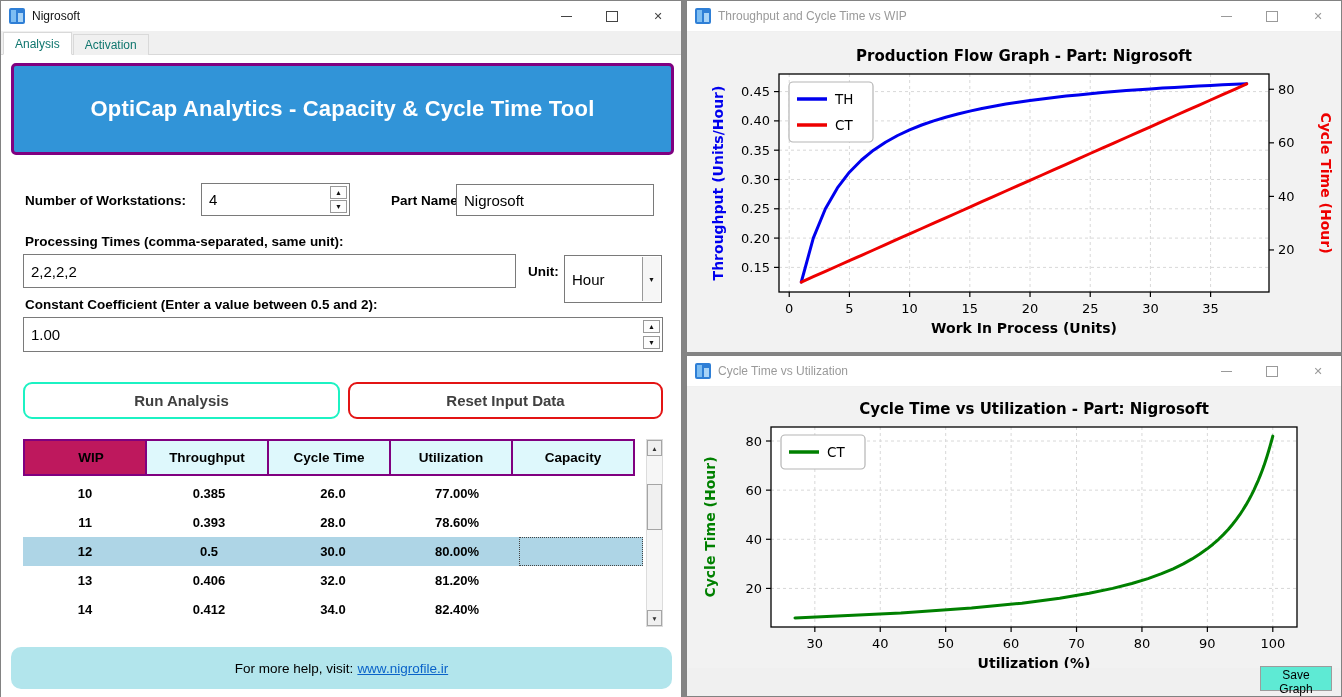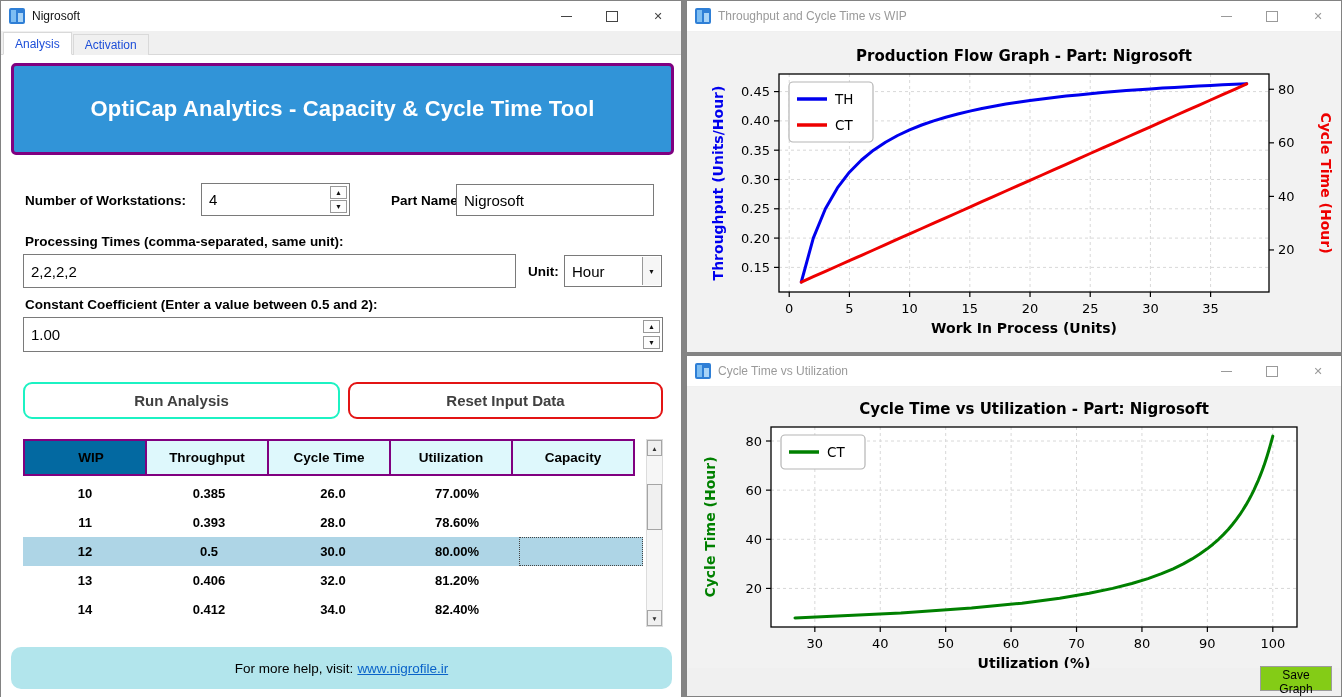--- a/index.html
+++ b/index.html
@@ -22,21 +22,21 @@
   .win-title{font-size:12px;color:#111;}
   .inactive .win-title{color:#9a9a9a;}
   .win-buttons{margin-left:auto;display:flex;height:30px;}
   .win-btn{width:46px;height:30px;display:flex;align-items:center;justify-content:center;color:#444;font-size:11px;}
   .inactive .win-btn{color:#9a9a9a;}
   .glyph-min{width:11px;height:0;border-top:1.5px solid currentColor;display:block;}
   .glyph-max{width:10px;height:9px;border:1.3px solid currentColor;display:block;}
 
   
   .tabbar{height:22px;background:#f0f0f0;display:flex;align-items:flex-end;border-bottom:1px solid #d9d9d9;padding-left:2px;position:relative;}
-  .tab{font-size:12px;color:#1d4ed8;padding:3px 11px 3px 11px;border:1px solid #d9d9d9;border-bottom:none;background:#f0f0f0;margin-right:1px;position:relative;top:1px;}
+  .tab{font-size:12px;color:#0f766e;padding:3px 11px 3px 11px;border:1px solid #d9d9d9;border-bottom:none;background:#f0f0f0;margin-right:1px;position:relative;top:1px;}
   .tab.selected{background:#fff;z-index:2;padding-top:4px;border-bottom:1px solid #fff;}
 
   .content{position:relative;width:100%;height:644px;background:#fff;}
 
   
   .banner{position:absolute;left:10px;top:8px;width:663px;height:92px;box-sizing:border-box;
     border:3px solid #800080;border-radius:5px;background:#3194d8;
     display:flex;align-items:center;justify-content:center;
     color:#fff;font-size:22px;font-weight:bold;letter-spacing:.2px;}
 
@@ -78,21 +78,21 @@
   .footer{position:absolute;left:10px;top:592px;width:661px;height:42px;background:#b2e5ec;border-radius:10px;
     display:flex;align-items:center;justify-content:center;font-size:13.5px;color:#000;}
   .footer a{color:#0a63c9;text-decoration:underline;margin-left:4px;}
 
   
   .figure{position:relative;background:#f2f2f2;overflow:hidden;}
   .top-window .figure{height:320px;}
   .bottom-window .figure{height:284px;}
   svg text{font-family:"DejaVu Sans","Liberation Sans",sans-serif;}
   .btn-strip{position:absolute;left:1px;right:1px;bottom:1px;height:27px;background:#f0f0f0;}
-  .save-btn{position:absolute;right:8px;bottom:4px;width:72px;height:25px;background:#84cc16;border:1px solid #9c9c9c;
+  .save-btn{position:absolute;right:8px;bottom:4px;width:72px;height:25px;background:#5eead4;border:1px solid #9c9c9c;
     font-size:12px;color:#000;font-family:"Liberation Sans",sans-serif;}
 </style>
 </head>
 <body>
 
 <section class="window left-window">
   <div class="titlebar">
     <span class="app-icon"></span>
     <span class="win-title">Nigrosoft</span>
     <div class="win-buttons">
@@ -132,21 +132,21 @@
     <div class="tbox" style="left:455px;top:129px;width:198px;height:32px;">
       <span>Nigrosoft</span>
     </div>
 
     <span class="lbl" style="left:24px;top:179px;">Processing Times (comma-separated, same unit):</span>
     <div class="tbox" style="left:22px;top:199px;width:493px;height:34px;">
       <span>2,2,2,2</span>
     </div>
 
     <span class="lbl" style="left:527px;top:209px;">Unit:</span>
-    <div class="tbox" style="left:563px;top:200px;width:98px;height:32px;">
+    <div class="tbox" style="left:563px;top:200px;width:98px;height:48px;">
       <span>Hour</span>
       <span class="combo-btn">
           <span>▼</span>
         </span>
     </div>
 
     <span class="lbl" style="left:24px;top:242px;">Constant Coefficient (Enter a value between 0.5 and 2):</span>
     <div class="tbox" style="left:22px;top:262px;width:640px;height:35px;">
       <span>1.00</span>
       <span class="spin-col">
@@ -157,21 +157,21 @@
             <span>▼</span>
           </span>
       </span>
     </div>
 
     <div class="action-btn run-btn" style="left: 22px; top: 327px; width: 317px; height: 37px; border-color: rgb(28, 242, 195);">Run Analysis</div>
     <div class="action-btn reset-btn" style="left: 347px; top: 327px; width: 315px; height: 37px; border-color: rgb(227, 20, 20);">Reset Input Data</div>
 
     <div class="table-region">
       <div class="thead" id="table-head">
-          <div class="th" style="background: #0369a1; padding-left: 12px;">WIP</div>
+          <div class="th" style="background: #be185d; padding-left: 12px;">WIP</div>
           <div class="th" style="background: rgb(222, 248, 252);">Throughput</div>
           <div class="th" style="background: rgb(222, 248, 252);">Cycle Time</div>
           <div class="th" style="background: rgb(222, 248, 252);">Utilization</div>
           <div class="th" style="background: rgb(222, 248, 252);">Capacity</div>
         </div>
       <div class="tbody" id="table-body">
           <div class="trow">
             <div class="td">10</div>
             <div class="td">0.385</div>
             <div class="td">26.0</div>

